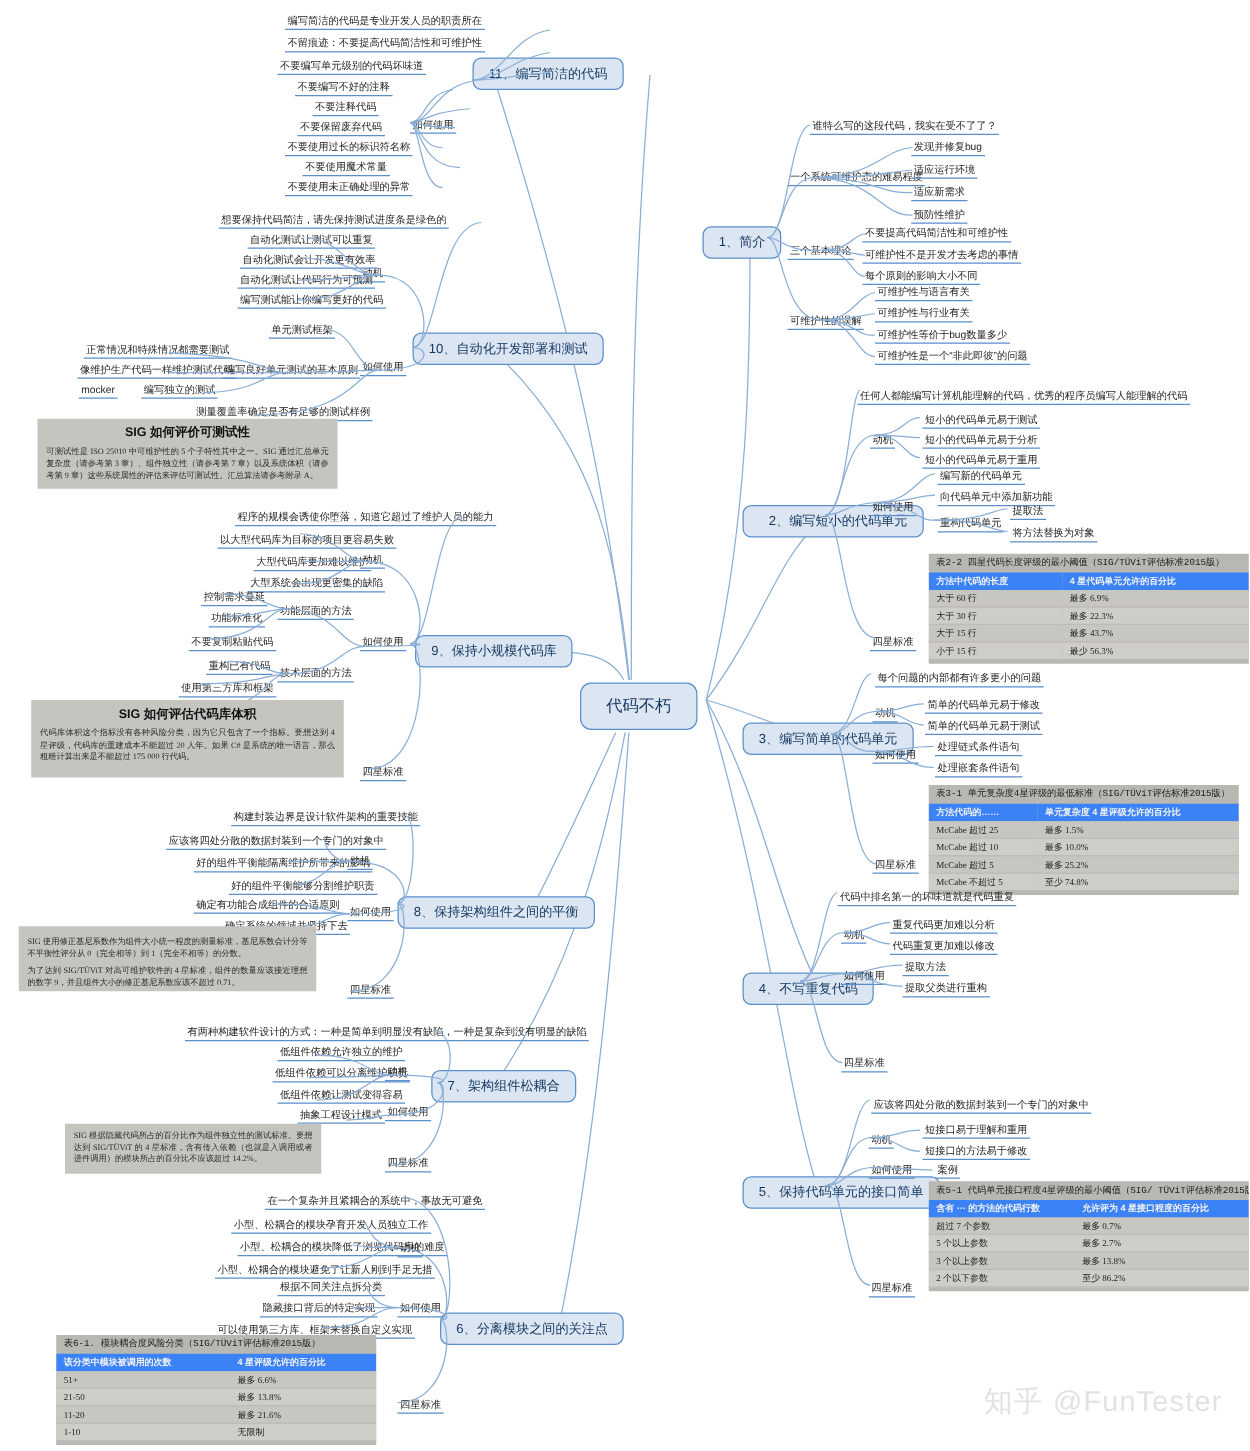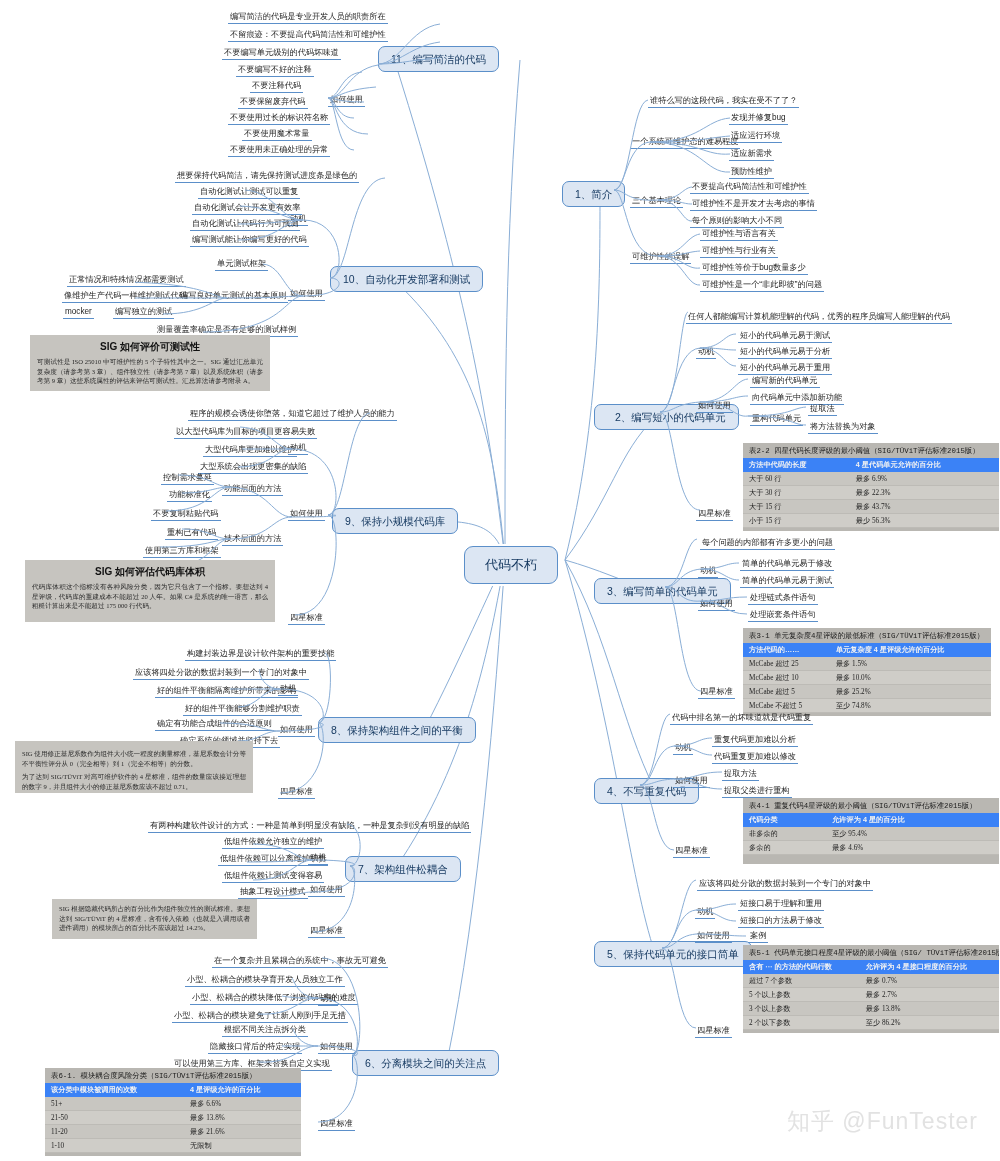--- a/index.html
+++ b/index.html
@@ -485,39 +485,20 @@
       <path d="M10,75 C24,75 24,38 44,36"></path>
       <path d="M44,36 C66,36 68,28 82,28"></path>
       <path d="M44,36 C66,36 68,45 82,45"></path>
       <path d="M10,75 C24,75 24,70 44,69"></path>
       <path d="M44,69 C66,69 68,62 92,62"></path>
       <path d="M44,69 C66,69 68,79 92,79"></path>
       <path d="M10,75 C24,75 24,140 44,140"></path>
     </g>
   </svg>
 
-  <div class="scan" style="left:743px;top:798px;width:256px;height:66px;">
-    <div class="cap">表4-1  重复代码4星评级的最小阈值（SIG/TÜViT评估标准2015版）</div>
-    <table>
-      <tbody>
-          <tr>
-            <th>代码分类</th>
-          <th>允许评为 4 星的百分比</th>
-          </tr>
-      <tr>
-            <td>非多余的</td>
-            <td>至少 95.4%</td>
-          </tr>
-      <tr>
-            <td>多余的</td>
-            <td>最多 4.6%</td>
-          </tr>
-    </tbody>
-      </table>
-  </div>
 
   <div class="node main" style="left:594px;top:941px;">5、保持代码单元的接口简单</div>
   <div class="node leaf" style="left:697px;top:878px;">应该将四处分散的数据封装到一个专门的对象中</div>
   <div class="node mid" style="left:695px;top:906px;">动机</div>
   <div class="node leaf" style="left:738px;top:898px;">短接口易于理解和重用</div>
   <div class="node leaf" style="left:738px;top:915px;">短接口的方法易于修改</div>
   <div class="node mid" style="left:695px;top:930px;">如何使用</div>
   <div class="node leaf" style="left:748px;top:930px;">案例</div>
   <div class="node mid" style="left:695px;top:1025px;">四星标准</div>
   <svg width="180" height="170" style="position:absolute;left:652px;top:876px;">

